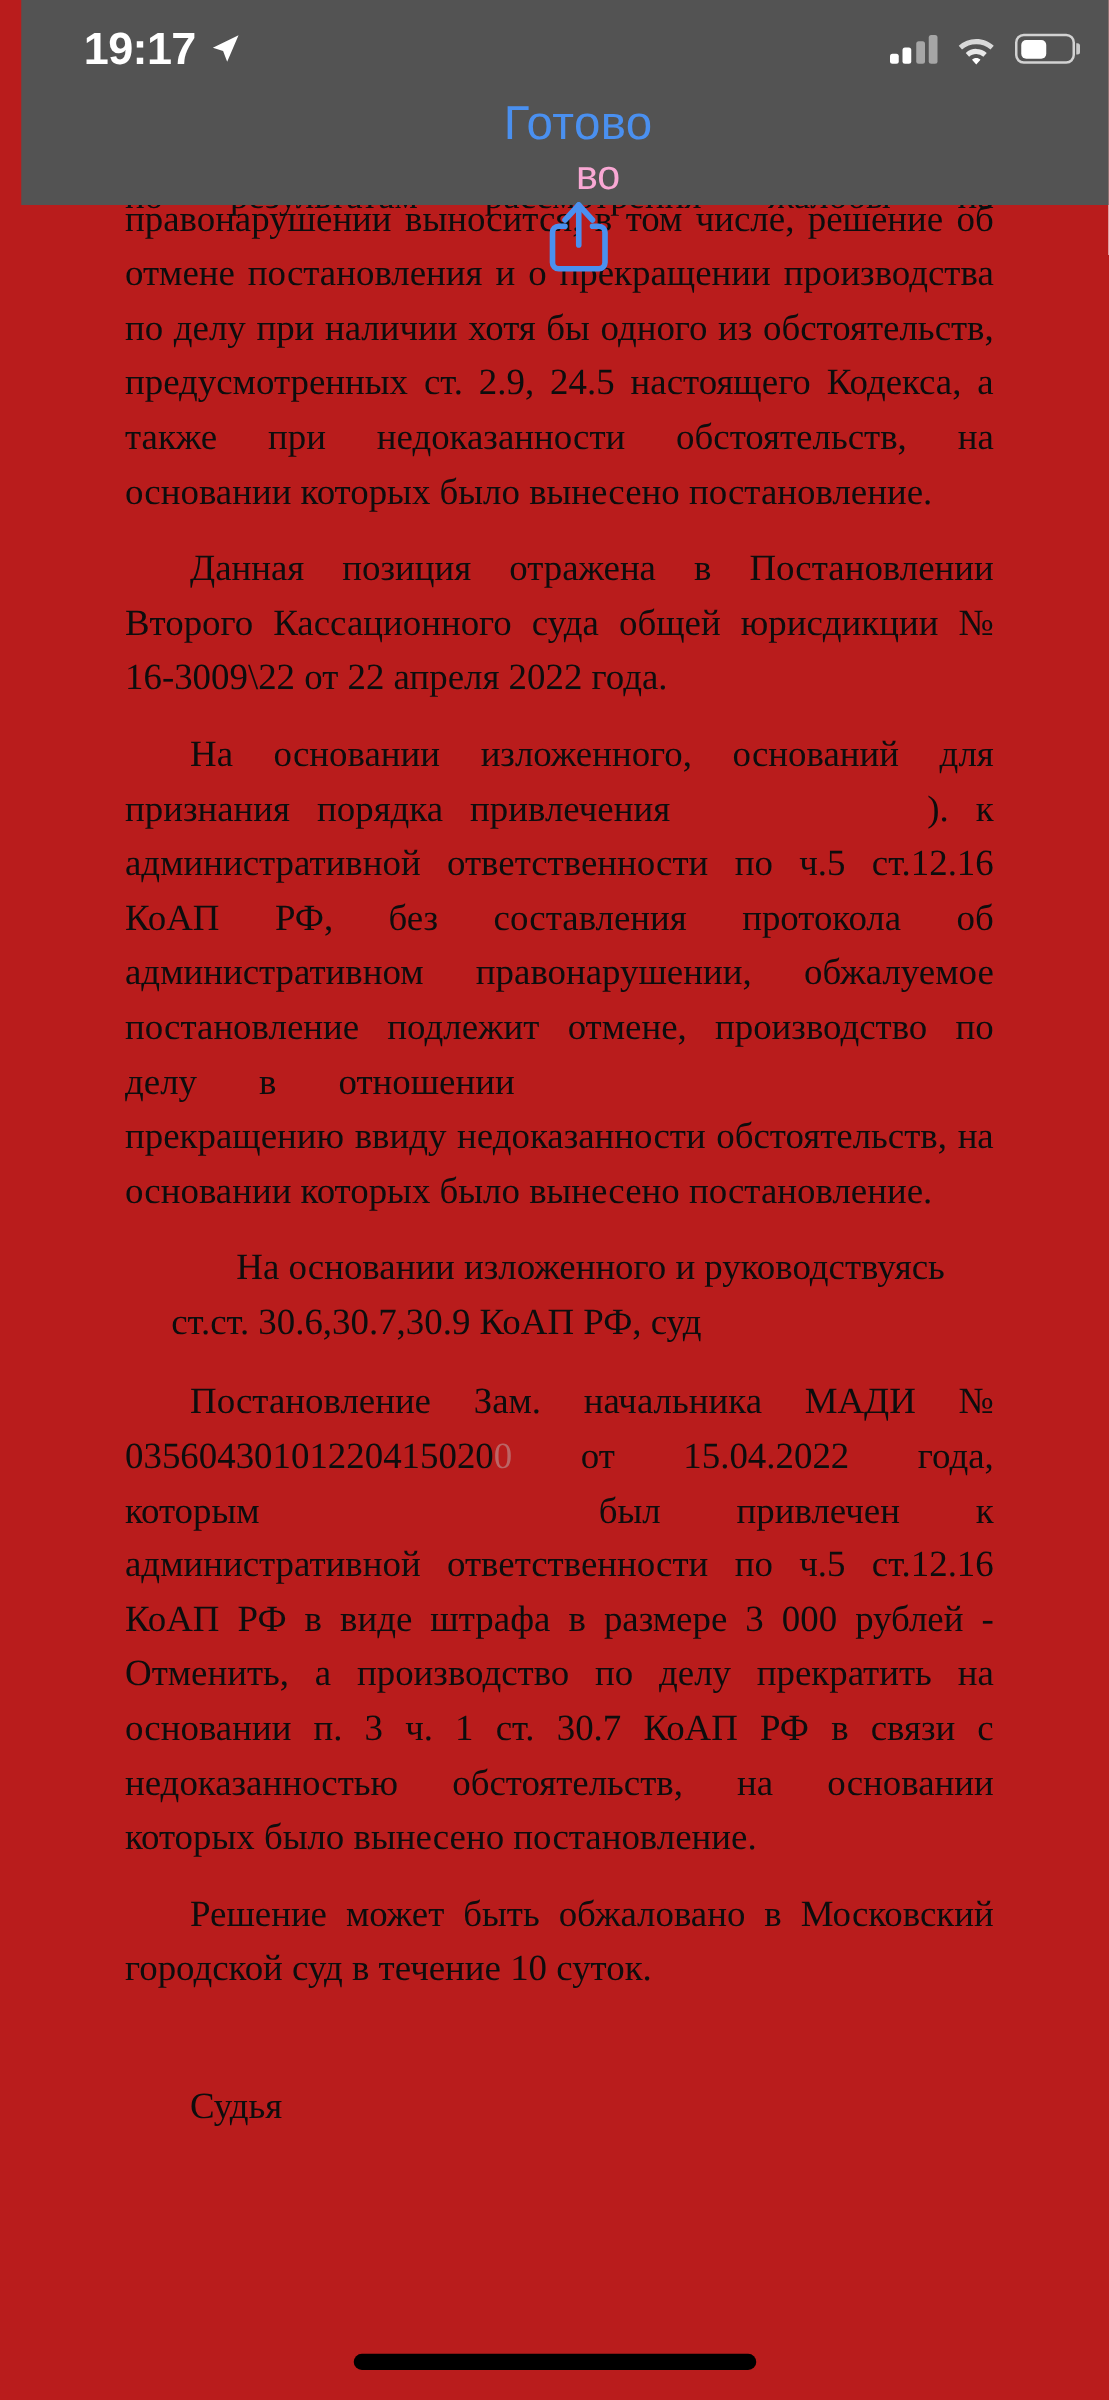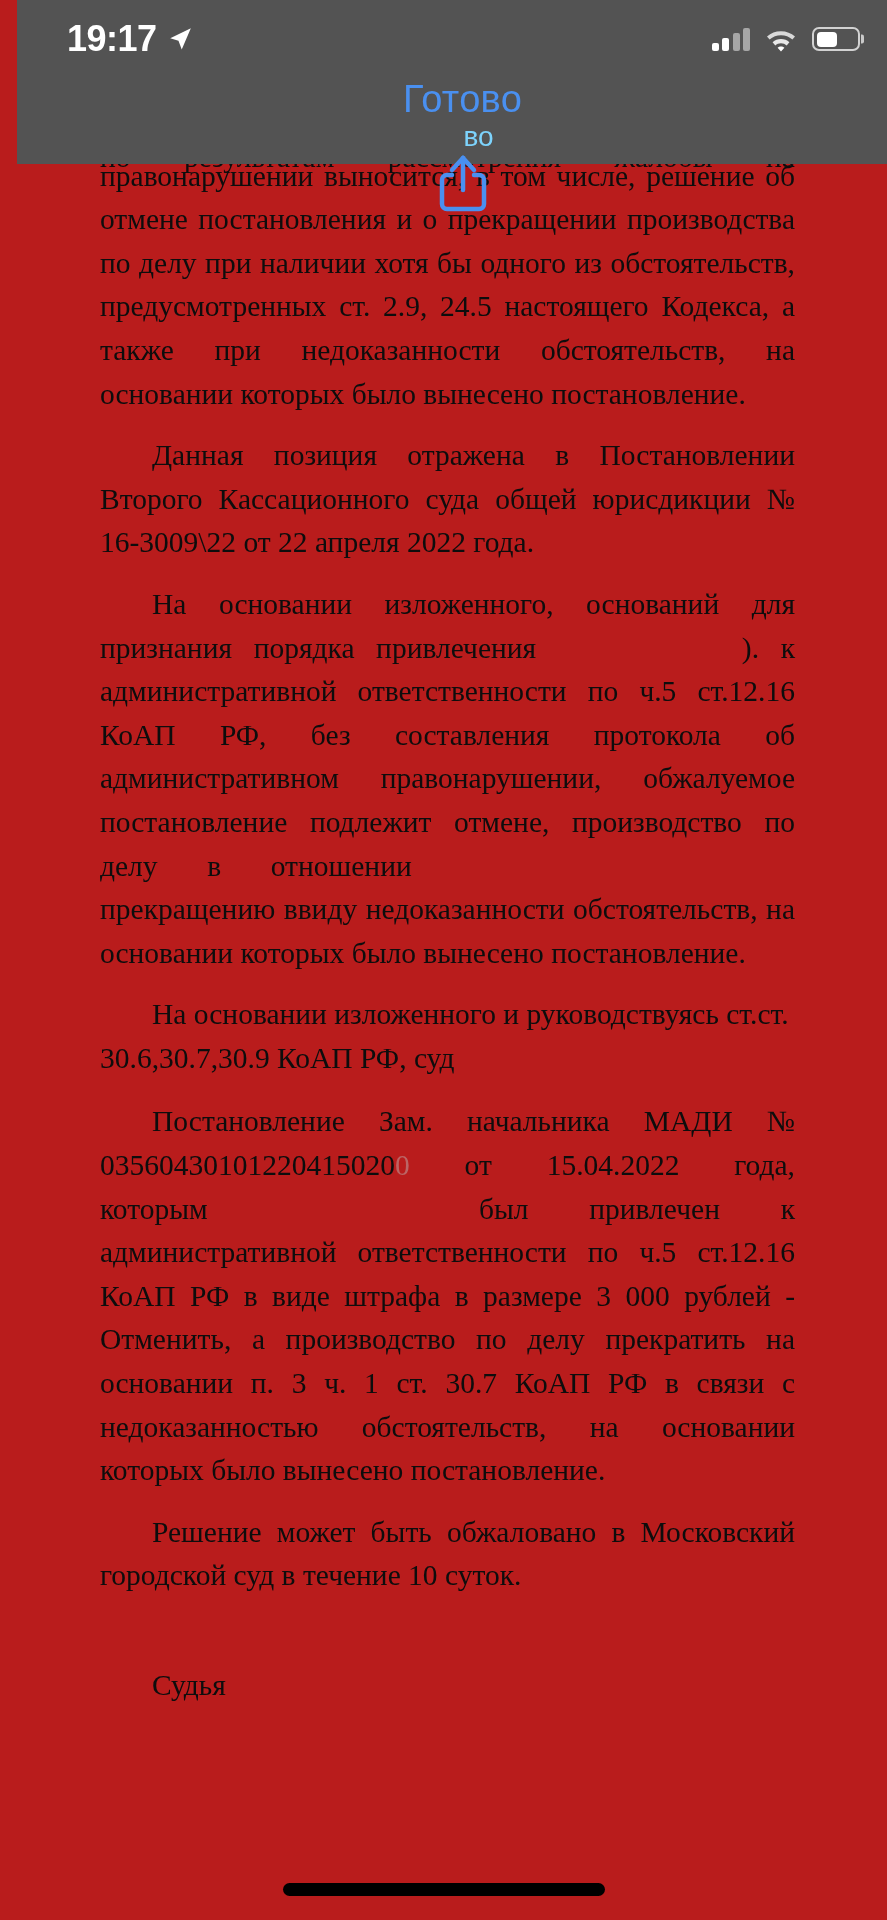--- a/index.html
+++ b/index.html
@@ -122,22 +122,22 @@
   }
   .nav-done {
     color: #4a90f0;
     font-size: 38px;
     font-weight: 400;
     letter-spacing: 0.3px;
     white-space: nowrap;
     font-family: "Liberation Sans", sans-serif;
   }
   .nav-done-sub {
-    color: #7dd3fc;
-    font-size: 28px;
+    color: #f9a8d4;
+    font-size: 33px;
     margin-left: 32px;
     font-family: "Liberation Sans", sans-serif;
   }
   .nav-title {
     flex: 1;
     text-align: right;
     color: #ffffff;
     font-size: 37px;
     font-weight: 700;
     padding-right: 34px;
@@ -169,21 +169,21 @@
     font-family: "Liberation Serif", serif;
     font-size: 29.5px;
     line-height: 43.6px;
     color: #0d0d0d;
     text-align: justify;
     margin: 0;
     -webkit-hyphens: none;
     hyphens: none;
   }
   .doc p.indent { text-indent: 52px; }
-  .doc p.nojust { text-align: left; }
+  .doc p.nojust { text-align: left; margin-left: 37px; }
   .doc p.center { text-align: center; text-indent: 0; }
   .doc p.sign { text-indent: 52px; text-align: left; }
 
   .gap-sm { height: 10px; }
   .gap-md { height: 18px; }
   .gap-xl { height: 66px; }
 
   
   .clipped-line {
     position: absolute;

